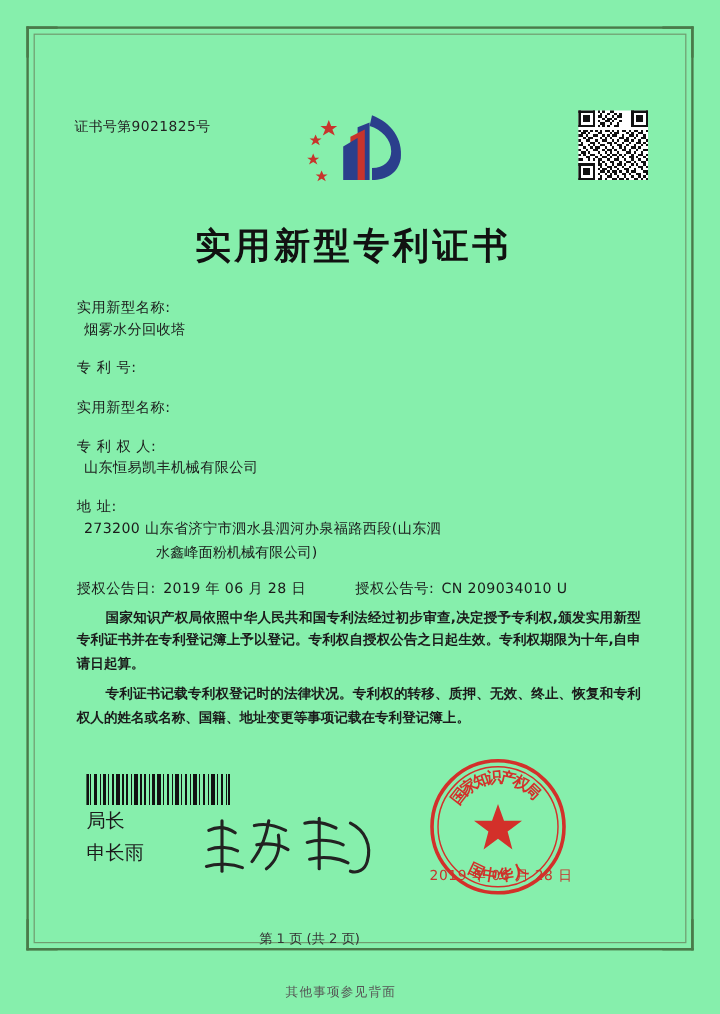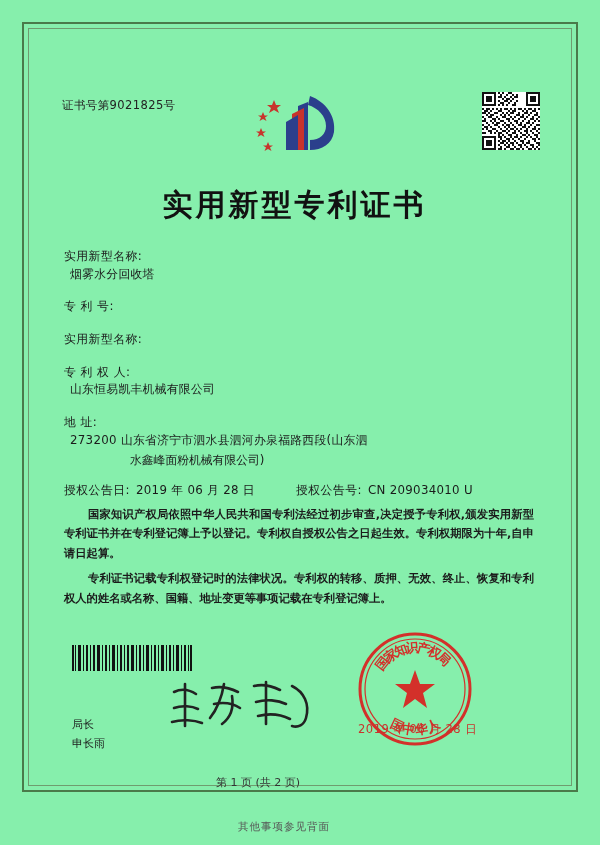--- a/index.html
+++ b/index.html
@@ -151,22 +151,22 @@
   
   .seal {
     position: absolute;
     left: 356px; top: 630px;
     width: 118px; height: 118px;
   }
 
   
   .sig-label {
     position: absolute;
-    left: 72px; top: 716px;
-    font-size: 11px;
+    left: 72px; top: 670px;
+    font-size: 16px;
     line-height: 1.7;
     color: #1b1b1b;
   }
   .signature {
     position: absolute;
     left: 168px; top: 678px;
     width: 150px; height: 54px;
   }
   .seal-date {
     position: absolute;

